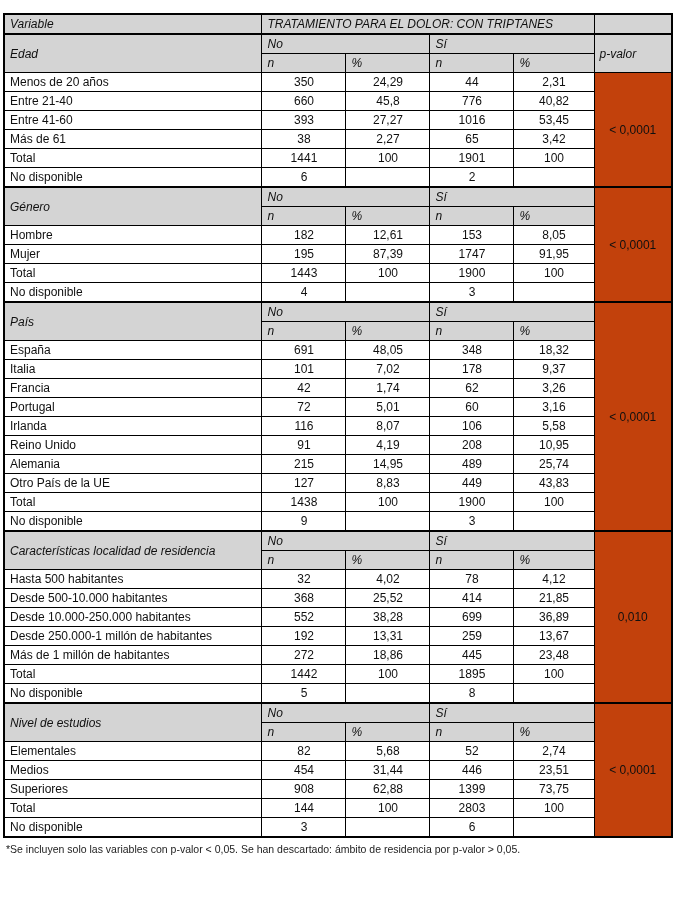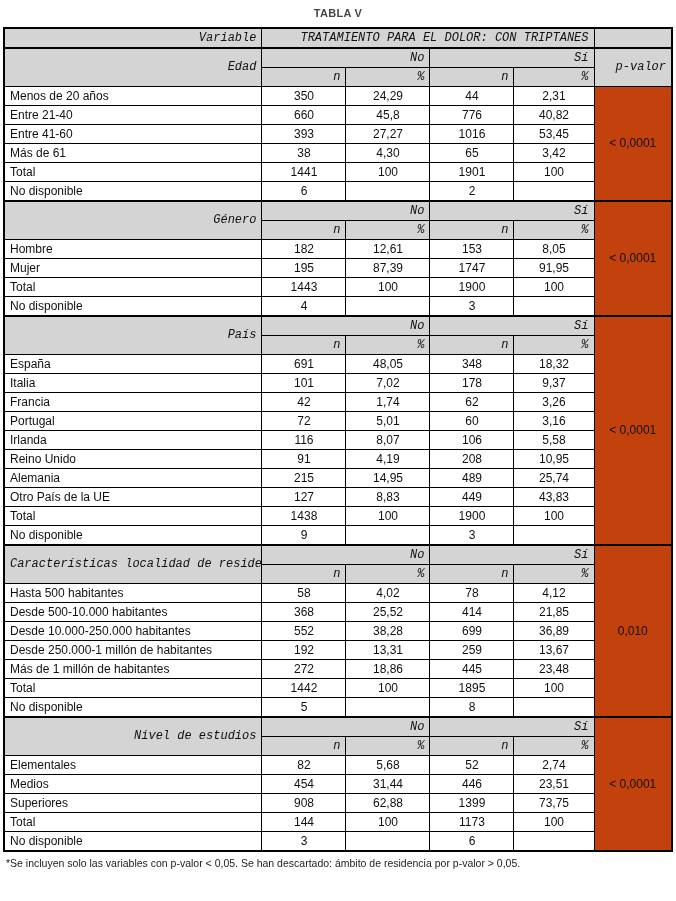--- a/index.html
+++ b/index.html
@@ -36,39 +36,37 @@
     height: 18px;
     padding: 0 5px;
     color: #101010;
     overflow: hidden;
     white-space: nowrap;
     vertical-align: middle;
   }
   td.hdr {
     background: #d4d4d4;
     font-style: italic;
-    text-align: right;
-    font-family: Liberation Mono, monospace;
+    text-align: left;
   }
   td.label-cell { text-align: left; }
   td.num { text-align: center; }
   td.pcell { text-align: center; background: #c2410c; }
   tr.sec-start td { border-top: 2px solid #000; }
   .footnote {
     font-size: 10.5px;
     color: #1c1c1c;
     margin: 5px 0 0 6px;
   }
 </style>
 </head>
 <body>
 
 <div class="page">
   <div class="title-block">
-    <div>TABLA V</div>
   </div>
 
   <table class="data-table">
     <colgroup>
       <col style="width:258px">
       <col style="width:84px">
       <col style="width:84px">
       <col style="width:84px">
       <col style="width:80px">
       <col style="width:78px">
@@ -109,21 +107,21 @@
         <tr>
           <td class="label-cell">Entre 41-60</td>
           <td class="num">393</td>
           <td class="num">27,27</td>
           <td class="num">1016</td>
           <td class="num">53,45</td>
         </tr>
         <tr>
           <td class="label-cell">Más de 61</td>
           <td class="num">38</td>
-          <td class="num">4,30</td>
+          <td class="num">2,27</td>
           <td class="num">65</td>
           <td class="num">3,42</td>
         </tr>
         <tr>
           <td class="label-cell">Total</td>
           <td class="num">1441</td>
           <td class="num">100</td>
           <td class="num">1901</td>
           <td class="num">100</td>
         </tr>
@@ -263,21 +261,21 @@
           <td class="pcell" rowspan="9">0,010</td>
         </tr>
         <tr>
           <td class="hdr">n</td>
           <td class="hdr">%</td>
           <td class="hdr">n</td>
           <td class="hdr">%</td>
         </tr>
         <tr>
           <td class="label-cell">Hasta 500 habitantes</td>
-          <td class="num">58</td>
+          <td class="num">32</td>
           <td class="num">4,02</td>
           <td class="num">78</td>
           <td class="num">4,12</td>
         </tr>
         <tr>
           <td class="label-cell">Desde 500-10.000 habitantes</td>
           <td class="num">368</td>
           <td class="num">25,52</td>
           <td class="num">414</td>
           <td class="num">21,85</td>
@@ -347,21 +345,21 @@
           <td class="label-cell">Superiores</td>
           <td class="num">908</td>
           <td class="num">62,88</td>
           <td class="num">1399</td>
           <td class="num">73,75</td>
         </tr>
         <tr>
           <td class="label-cell">Total</td>
           <td class="num">144</td>
           <td class="num">100</td>
-          <td class="num">1173</td>
+          <td class="num">2803</td>
           <td class="num">100</td>
         </tr>
         <tr>
           <td class="label-cell">No disponible</td>
           <td class="num">3</td>
           <td class="num"></td>
           <td class="num">6</td>
           <td class="num"></td>
         </tr>
       </tbody>

